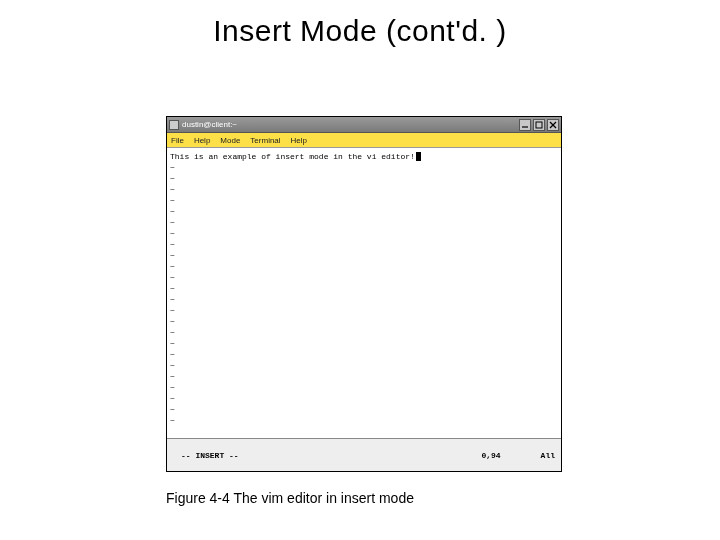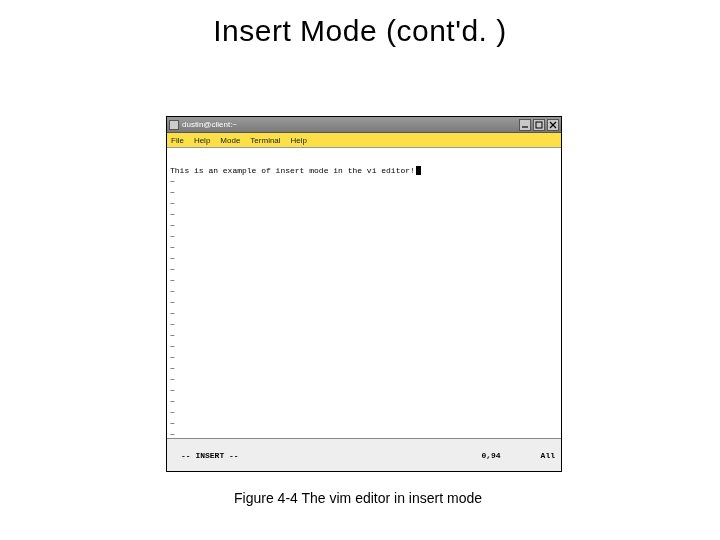--- a/index.html
+++ b/index.html
@@ -78,21 +78,21 @@
     font-family: Arial, sans-serif;
   }
   .editor {
     background: #fff;
     height: 290px;
     position: relative;
     font-family: "Courier New", monospace;
     font-size: 8px;
     line-height: 11px;
     color: #000;
-    padding: 17px 3px;
+    padding: 3px 3px;
   }
   .editor-line { white-space: pre; }
   .cursor-block {
     display: inline-block;
     width: 5px;
     height: 9px;
     background: #000;
     vertical-align: text-bottom;
     margin-left: 1px;
   }
@@ -108,21 +108,21 @@
     font-weight: bold;
     color: #000;
     padding: 16px 6px;
     justify-content: space-between;
   }
   .statusbar .mode { flex: 0 0 auto; padding-left: 8px; }
   .statusbar .right { display: flex; gap: 40px; }
   .caption {
     font-size: 14px;
     color: #000;
-    text-align: right;
+    text-align: left;
     margin-top: 18px;
   }
 </style>
 </head>
 <body>
 
 <div class="slide">
 
   <h1 class="title">Insert Mode (cont'd. )</h1>
 

